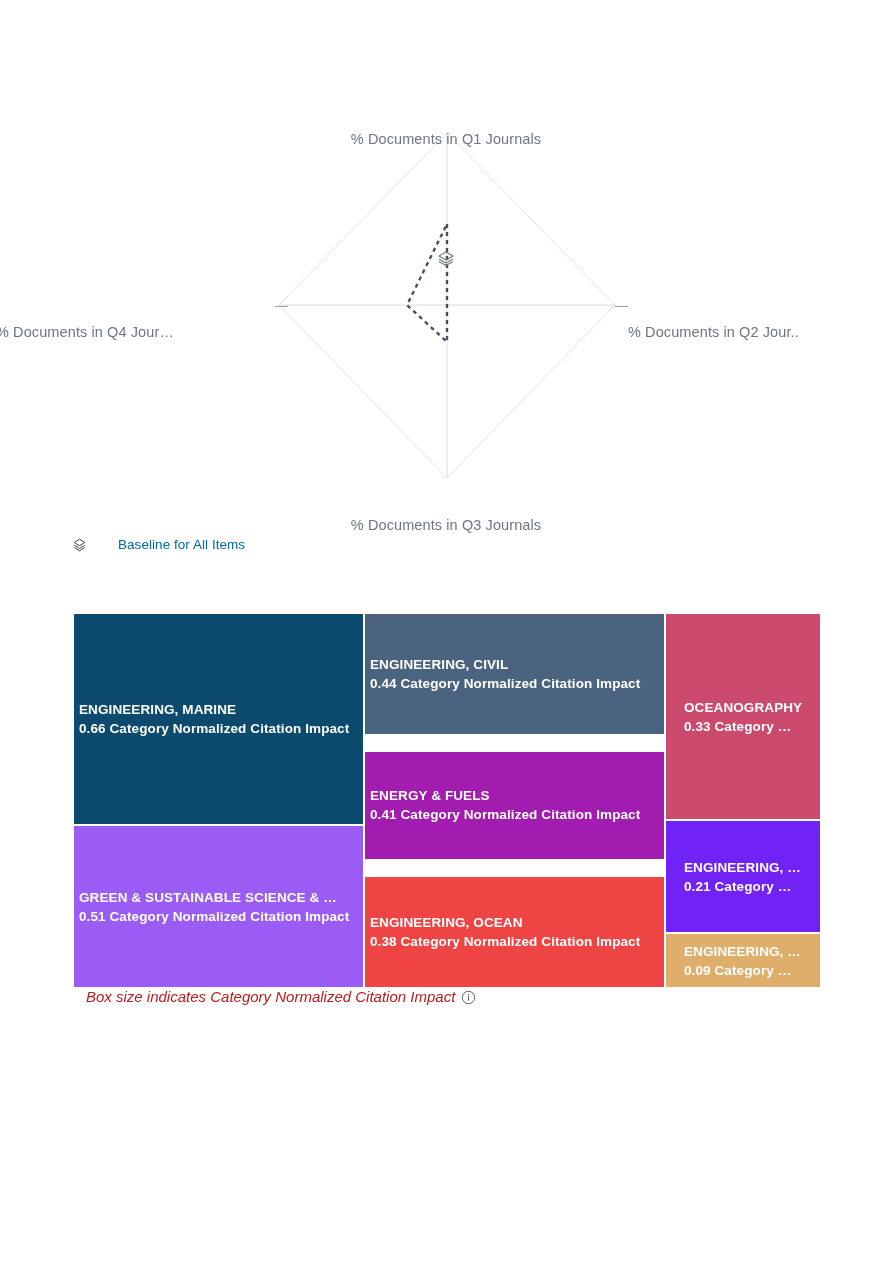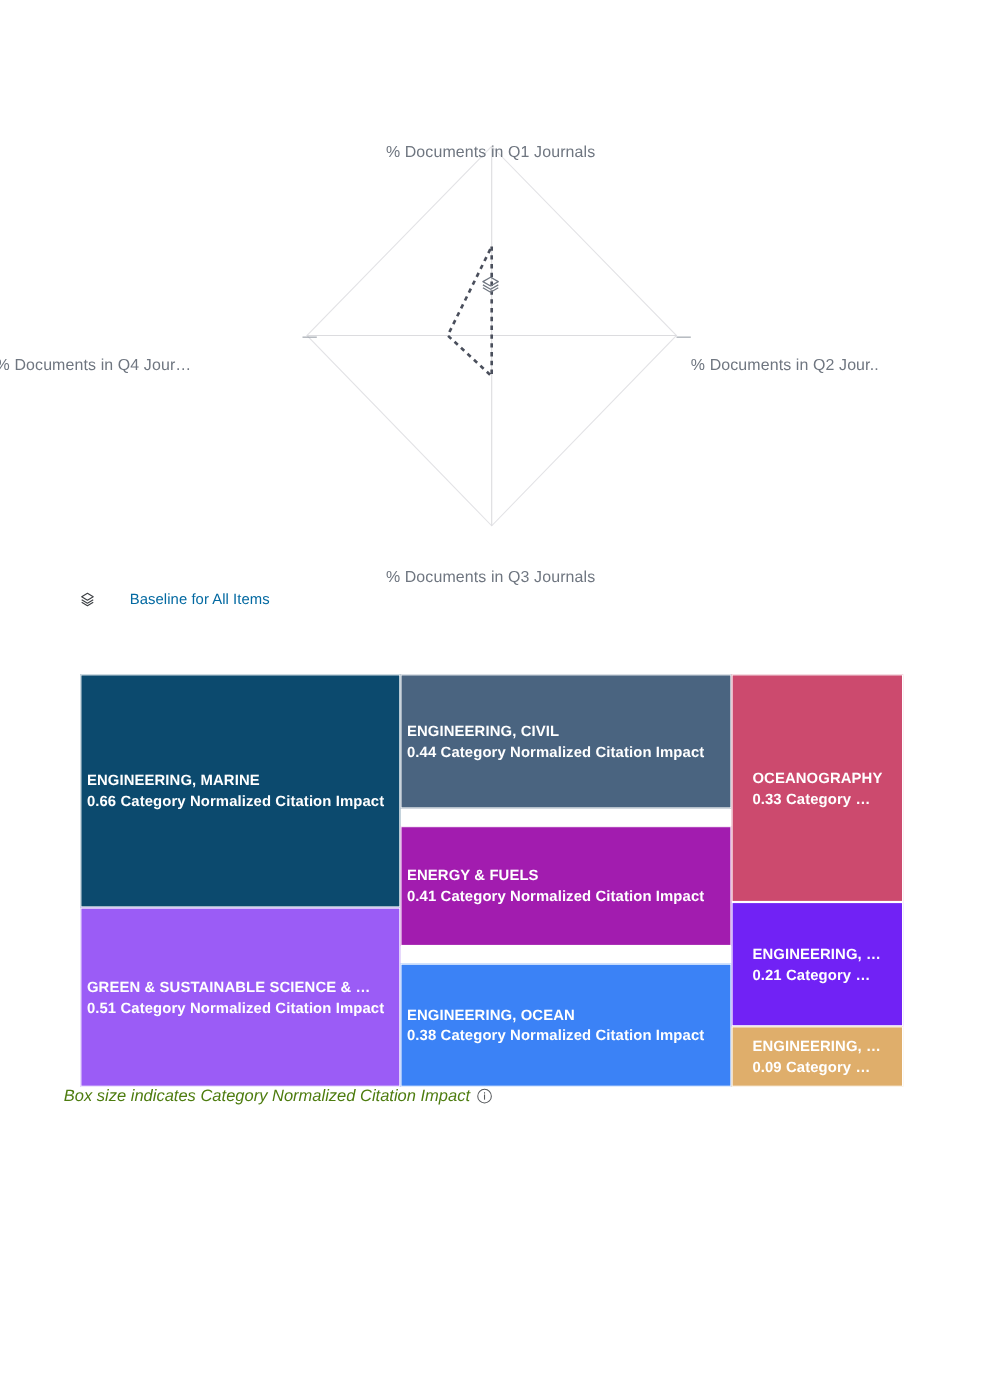--- a/index.html
+++ b/index.html
@@ -160,28 +160,28 @@
   #tile-civil         { height: 133px; }
   #tile-energy        { height: 119px; }
   #tile-ocean         { height: 123px; }
   #tile-oceanography  { height: 207px; }
   #tile-engineering-6 { height: 113px; }
   #tile-engineering-7 { height: 55px; }
 
   
   #treemap-caption {
     position: absolute;
-    left: 58px;
+    left: 86px;
     top: 988px;
     display: flex;
-    align-items: center;
+    align-items: flex-end;
     gap: 6px;
     font-style: italic;
     font-size: 15px;
-    color: #4d7c0f;
+    color: #b91c1c;
   }
   #info-icon {
     display: block;
   }
 </style>
 </head>
 <body>
 
 <div id="radar-panel">
 
@@ -246,21 +246,21 @@
         <div class="tm-name">ENGINEERING, CIVIL</div>
         <div class="tm-value">0.44 Category Normalized Citation Impact</div>
       </div>
     </div>
     <div class="tm-tile" id="tile-energy" style="background:#a21caf">
       <div class="tm-text">
         <div class="tm-name">ENERGY &amp; FUELS</div>
         <div class="tm-value">0.41 Category Normalized Citation Impact</div>
       </div>
     </div>
-    <div class="tm-tile" id="tile-ocean" style="background:#3b82f6">
+    <div class="tm-tile" id="tile-ocean" style="background:#ef4444">
       <div class="tm-text">
         <div class="tm-name">ENGINEERING, OCEAN</div>
         <div class="tm-value">0.38 Category Normalized Citation Impact</div>
       </div>
     </div>
   </div>
 
   <div class="tm-col" id="tm-col-3">
     <div class="tm-tile" id="tile-oceanography" style="background:#cc4a6e">
       <div class="tm-text">

